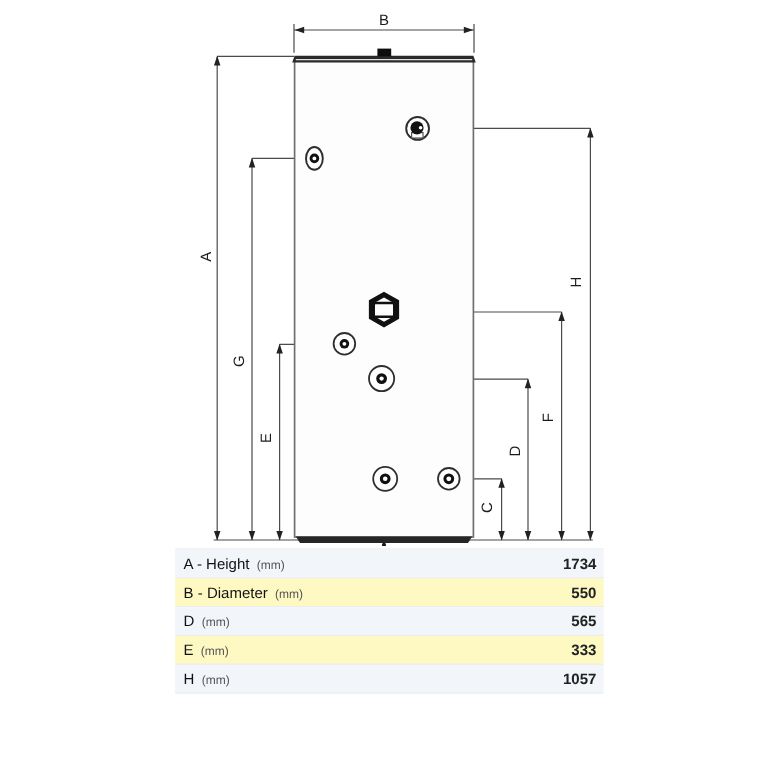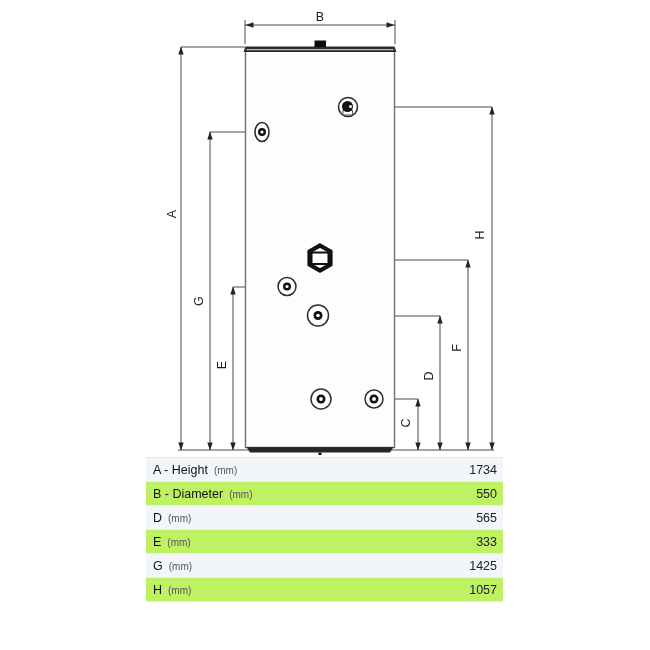--- a/index.html
+++ b/index.html
@@ -19,28 +19,28 @@
     left:146px;top:457px;width:357px;
     border-top:1px solid #e8ebef;
   }
   .spec-row{
     display:flex;
     align-items:center;
     justify-content:space-between;
     height:23px;
     padding:0 6px 0 7px;
     border-bottom:1px solid #e9ecf0;
-    background:#bef264;
+    background:#fef9c3;
     font-size:12.5px;
     color:#222;
   }
   .spec-row:nth-child(odd){background:#f2f5f9;}
   .spec-row .lbl{font-weight:normal;color:#121212;white-space:nowrap;}
   .spec-row .unit{font-weight:normal;color:#555;font-size:10px;margin-left:6px;}
-  .spec-row .val{color:#222;}
+  .spec-row .val{color:#222;font-weight:bold;}
   svg text{font-family:"Liberation Sans", sans-serif;font-size:12.5px;fill:#1b1b1b;}
 </style>
 </head>
 <body>
 
 <div class="stage">
 
   <svg class="drawing" width="650" height="455" viewBox="0 0 650 455">
 
     <g stroke="#4a4a4a" stroke-width="1">
@@ -171,22 +171,18 @@
     </div>
     <div class="spec-row">
       <span><span class="lbl">D</span><span class="unit">(mm)</span></span>
       <span class="val">565</span>
     </div>
     <div class="spec-row">
       <span><span class="lbl">E</span><span class="unit">(mm)</span></span>
       <span class="val">333</span>
     </div>
     <div class="spec-row">
-      <span><span class="lbl">G</span><span class="unit">(mm)</span></span>
-      <span class="val">1425</span>
-    </div>
-    <div class="spec-row">
       <span><span class="lbl">H</span><span class="unit">(mm)</span></span>
       <span class="val">1057</span>
     </div>
   </div>
 
 </div>
 
 </body></html>

